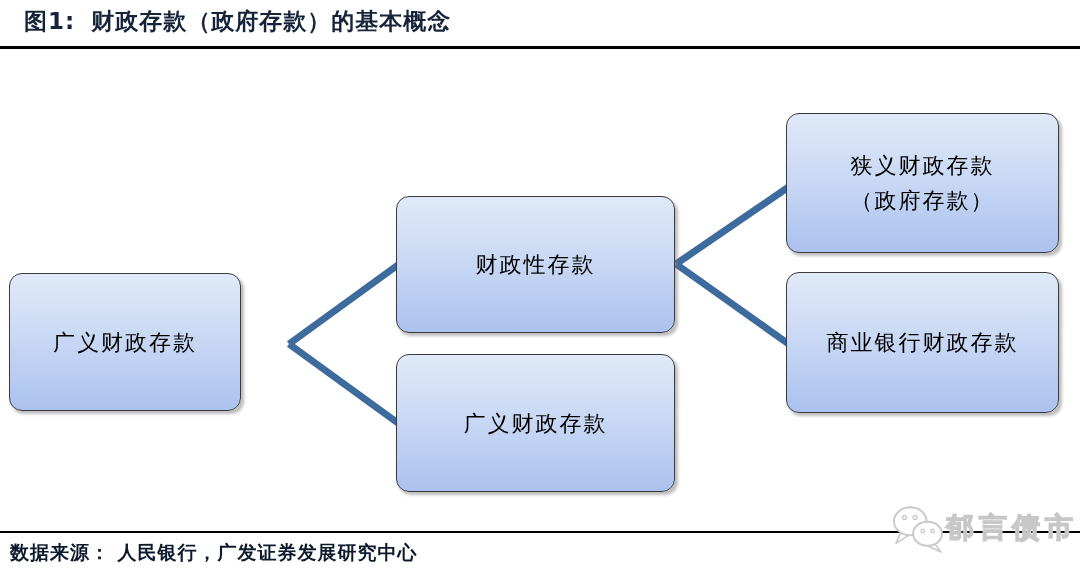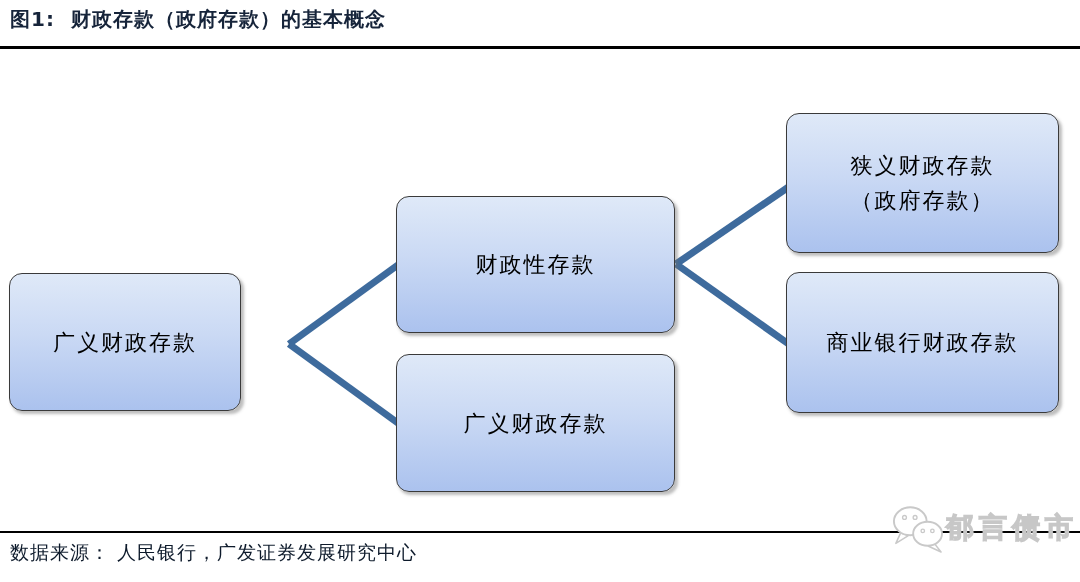--- a/index.html
+++ b/index.html
@@ -16,23 +16,23 @@
   html,body{margin:0;padding:0;background:#ffffff;}
   .page{
     position:relative;
     width:1080px;height:582px;
     background:#ffffff;
     overflow:hidden;
     font-family:"DejaVu Sans","Liberation Sans",sans-serif;
   }
   
   .title{
-    position:absolute;left:10px;top:6px;
+    position:absolute;left:24px;top:6px;
     margin:0;
-    font-size:20px;font-weight:bold;
+    font-size:23px;font-weight:bold;
     color:var(--title-color);
     letter-spacing:1px;
     white-space:nowrap;
   }
   .title .fig-label{margin-right:16px;}
   .rule{position:absolute;left:0;right:0;background:#000000;}
   .rule-top{top:46px;height:3px;}
   .rule-bottom{top:531px;height:2px;}
   
   .connectors{
@@ -60,21 +60,21 @@
   }
   .node span{white-space:pre-line;line-height:35px;}
   .node-left        {left:9px;  top:273px;width:232px;height:138px;}
   .node-mid-top     {left:396px;top:196px;width:279px;height:137px;}
   .node-mid-bottom  {left:396px;top:354px;width:279px;height:138px;}
   .node-right-top   {left:786px;top:113px;width:273px;height:140px;}
   .node-right-bottom{left:786px;top:272px;width:273px;height:141px;}
   
   .source{
     position:absolute;left:10px;top:540px;
-    font-size:19px;font-weight:normal;
+    font-size:19px;font-weight:bold;
     color:#0d1a2b;
     letter-spacing:1px;
     z-index:3;
   }
   .watermark{
     position:absolute;left:888px;top:503px;
     display:flex;align-items:center;
     z-index:3;
   }
   .watermark-icon{width:58px;height:50px;flex:0 0 auto;}

